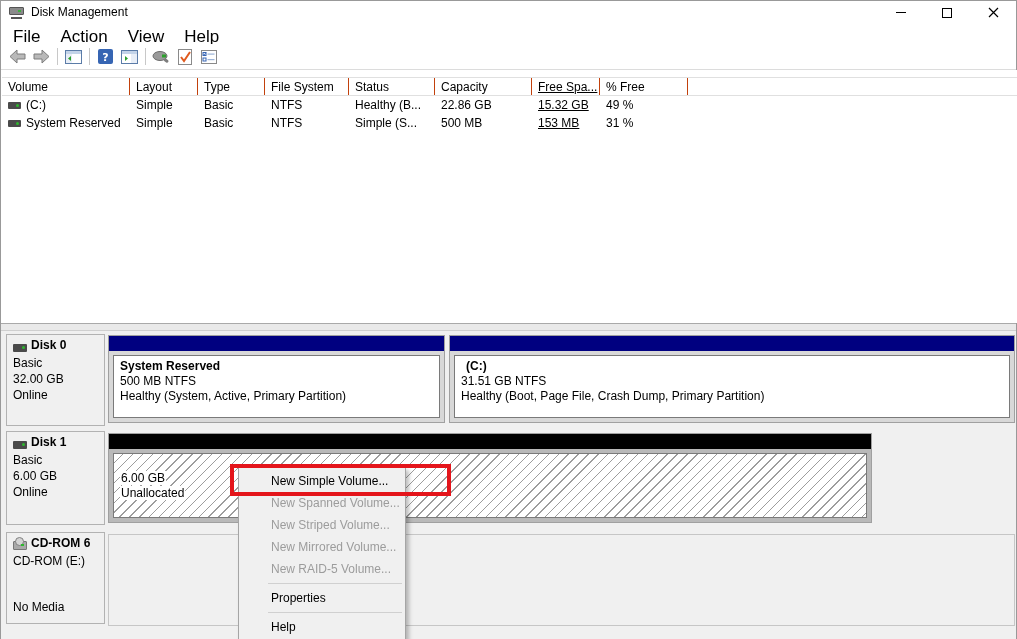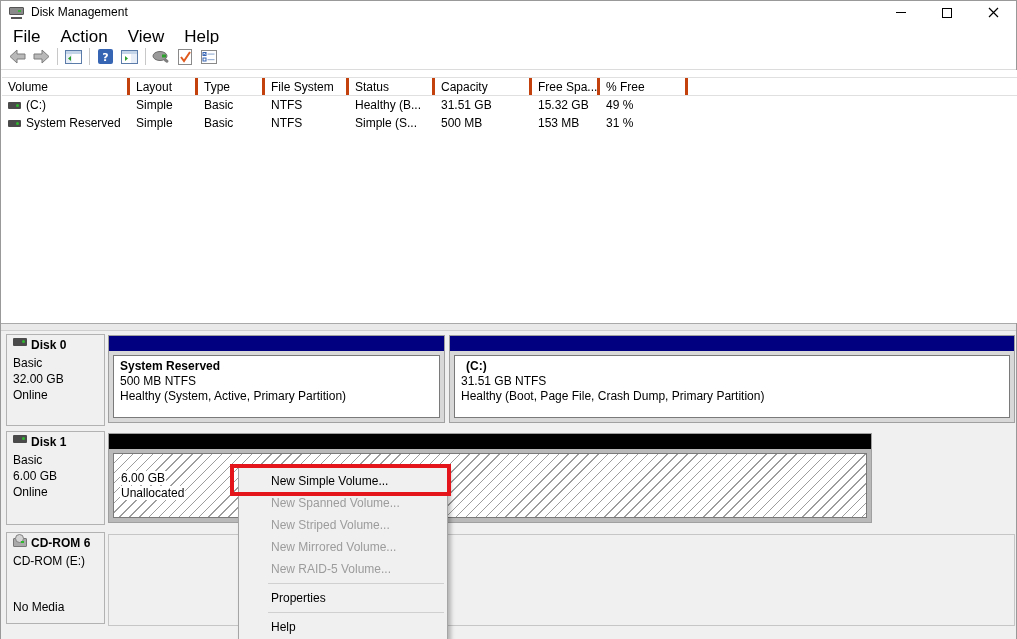--- a/index.html
+++ b/index.html
@@ -26,55 +26,55 @@
   .menu-top-item { padding:3px 10px 0 10px; font-size:17px; height:20px; }
 
   
   .toolbar { position:absolute; left:0; top:43px; width:100%; height:26px; background:#fff; border-bottom:1px solid #dcdcdc; display:flex; align-items:center; padding-left:6px; }
   .tb-icon { width:20px; height:18px; display:flex; align-items:center; justify-content:center; margin-right:4px; }
   .tb-sep { width:1px; height:17px; background:#c8c8c8; margin:0 5px 0 2px; }
 
   
   .listview { position:absolute; left:1px; top:69px; width:1015px; height:253px; background:#fff; }
   .lv-header { position:absolute; left:0; top:7px; width:100%; height:19px; display:flex; border-top:1px solid #e0e0e0; border-bottom:1px solid #e0e0e0; background:#fff; }
-  .lv-col { border-right:3px solid #c2410c; padding:2px 0 0 6px; font-size:12px; white-space:nowrap; overflow:hidden; }
+  .lv-col { border-right:1px solid #c2410c; padding:2px 0 0 6px; font-size:12px; white-space:nowrap; overflow:hidden; }
   .lv-rows { position:absolute; left:0; top:26px; width:100%; }
   .lv-row { height:18px; display:flex; align-items:center; }
   .lv-cell { padding-left:6px; font-size:12px; white-space:nowrap; overflow:hidden; display:flex; align-items:center; }
-  .w0{width:128px;} .w1{width:68px;} .w2{width:67px;} .w3{width:84px;} .w4{width:86px;} .w5{width:97px;} .w6{width:68px;} .w7{width:88px;} .wfill{flex:1; border-right:none;}
+  .w0{width:128px;} .w1{width:68px;} .w2{width:67px;} .w3{width:84px;} .w4{width:86px;} .w5{width:97px;} .w6{width:68px;text-decoration:underline;} .w7{width:88px;} .wfill{flex:1; border-right:none;}
   .vol-icon { width:13px; height:7px; background:#4a4a4a; border-radius:1px; position:relative; margin-right:5px; flex:none; }
   .vol-icon::after { content:''; position:absolute; right:2px; top:2px; width:3px; height:3px; background:#2db82d; border-radius:50%; }
 
   
   .splitter { position:absolute; left:0; top:322px; width:100%; height:8px; background:#e9e9e9; border-top:1px solid #a9a9a9; border-bottom:1px solid #cfcfcf; }
 
   
   .lower { position:absolute; left:0; top:330px; width:100%; height:309px; background:#f0f0f0; }
   .disk-label { position:absolute; left:5px; width:99px; border:1px solid #b2b2b2; background:#f0f0f0; padding:3px 2px 0 6px; }
-  .disk-title { display:flex; align-items:flex-start; font-weight:bold; margin-bottom:3px; white-space:nowrap; }
+  .disk-title { display:flex; align-items:flex-end; font-weight:bold; margin-bottom:3px; white-space:nowrap; }
   .disk-icon { width:14px; height:8px; background:#4a4a4a; border-radius:1px; position:relative; margin-right:4px; flex:none; }
   .disk-icon::after { content:''; position:absolute; right:2px; top:2px; width:3px; height:3px; background:#2db82d; border-radius:50%; }
   .cd-icon { width:14px; height:9px; background:#a9a9a9; border:1px solid #777; border-radius:1px; position:relative; margin-right:4px; flex:none; margin-top:2px; }
   .cd-icon::before { content:''; position:absolute; left:1px; top:-5px; width:7px; height:7px; border-radius:50%; background:#d4d4d4; border:1px solid #808080; }
   .cd-icon::after { content:''; position:absolute; right:2px; top:2px; width:3px; height:2px; background:#2db82d; }
   .disk-line { line-height:16px; white-space:nowrap; }
 
   .part { position:absolute; border:1px solid #a0a0a0; background:#d8d8d8; }
   .part.focused { background:#b9b9b9; }
   .part-strip { position:absolute; left:0; top:0; right:0; height:15px; }
   .part-inner { position:absolute; left:4px; right:4px; top:19px; bottom:4px; background:#fff; border:1px solid #7a7a7a; padding:3px 6px; line-height:15px; overflow:hidden; }
   .part-inner.hatched { background:repeating-linear-gradient(135deg,#ffffff 0px,#ffffff 6px,#9d9d9d 6px,#9d9d9d 7px); }
   .part-title { font-weight:bold; white-space:nowrap; }
   .part-line { white-space:nowrap; }
   .hatch-text { margin-top:14px; }
   .hatch-text .part-line span { background:#fff; padding:0 1px; }
   .cd-graphic { position:absolute; border:1px solid #c6c6c6; background:#f0f0f0; }
 
   
-  .context-menu { position:absolute; left:237px; top:466px; width:210px; height:173px; background:#f0f0f0; border:1px solid #a5a5a5; box-shadow:3px 3px 4px rgba(0,0,0,0.25); padding-top:2px; z-index:5; }
+  .context-menu { position:absolute; left:237px; top:466px; width:168px; height:173px; background:#f0f0f0; border:1px solid #a5a5a5; box-shadow:3px 3px 4px rgba(0,0,0,0.25); padding-top:2px; z-index:5; }
   .menu-item { height:22px; line-height:22px; padding-left:32px; font-size:12px; white-space:nowrap; color:#000; }
   .menu-item.disabled { color:#9c9c9c; }
   .menu-sep { border-top:1px solid #d0d0d0; margin:3px 3px 3px 29px; height:0; }
 
   
   .red-box { position:absolute; left:229px; top:463px; width:221px; height:32px; border:4px solid #e4151b; z-index:10; }
 </style>
 </head>
 <body>
 
@@ -184,21 +184,21 @@
     <div class="lv-rows">
       <div class="lv-row">
         <span class="lv-cell w0">
             <span class="vol-icon"></span>
             <span>(C:)</span>
           </span>
         <span class="lv-cell w1">Simple</span>
         <span class="lv-cell w2">Basic</span>
         <span class="lv-cell w3">NTFS</span>
         <span class="lv-cell w4">Healthy (B...</span>
-        <span class="lv-cell w5">31.51 GB</span>
+        <span class="lv-cell w5">22.86 GB</span>
         <span class="lv-cell w6">15.32 GB</span>
         <span class="lv-cell w7">49 %</span>
       </div>
       <div class="lv-row">
         <span class="lv-cell w0">
             <span class="vol-icon"></span>
             <span>System Reserved</span>
           </span>
         <span class="lv-cell w1">Simple</span>
         <span class="lv-cell w2">Basic</span>

